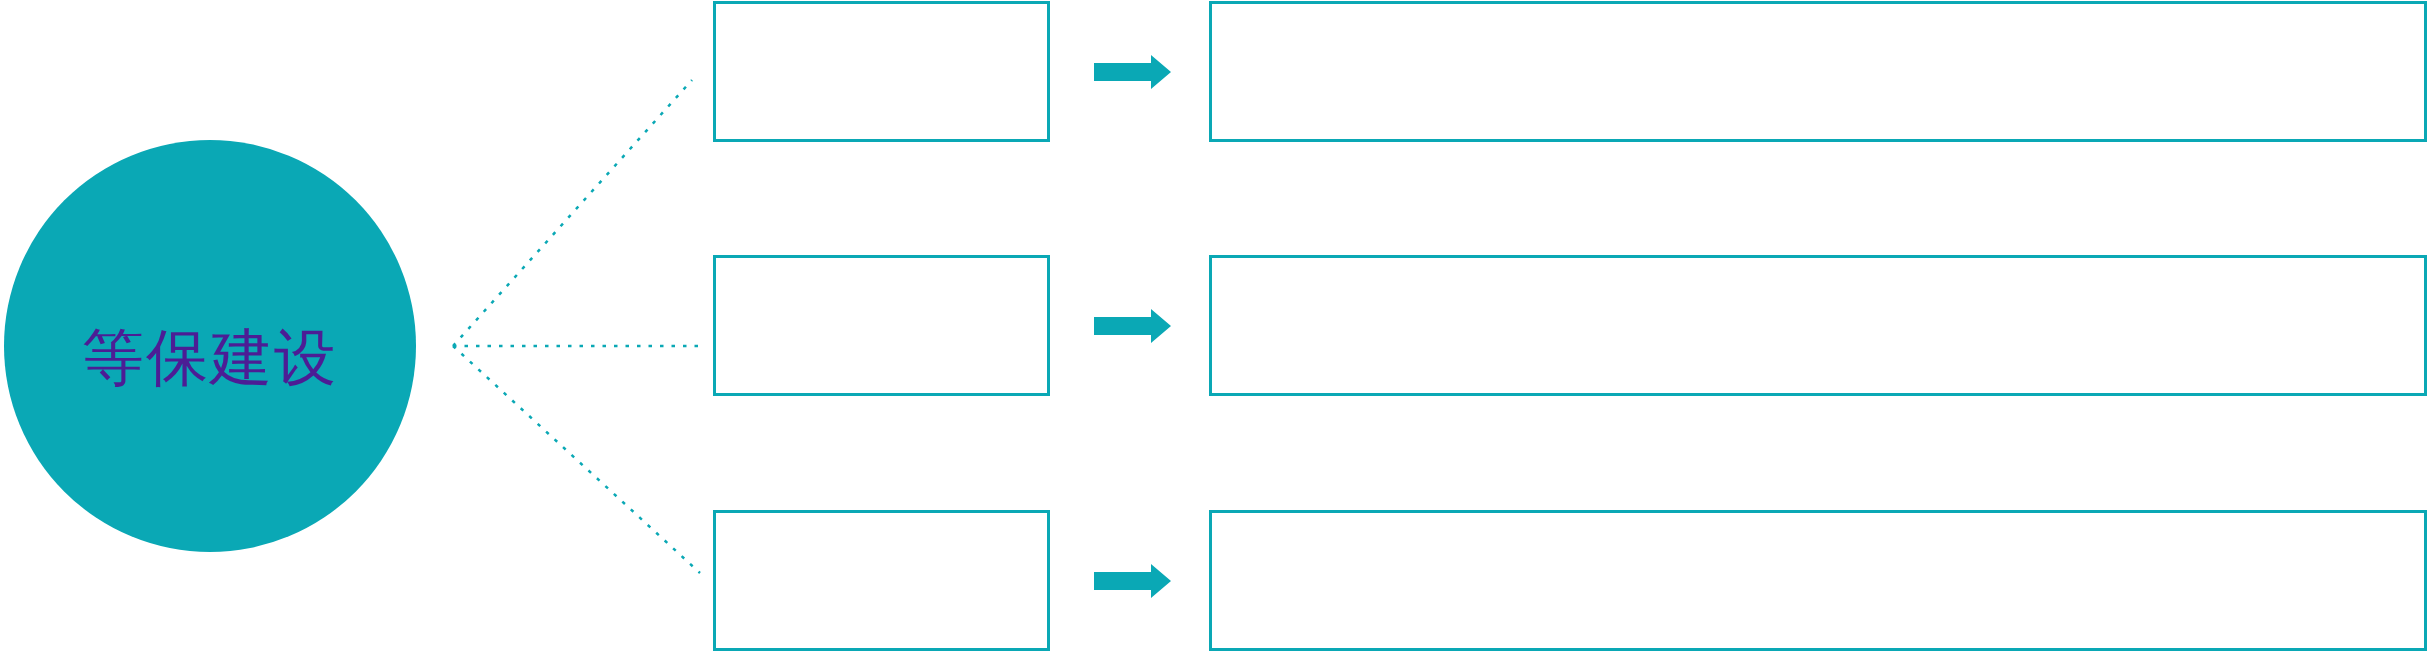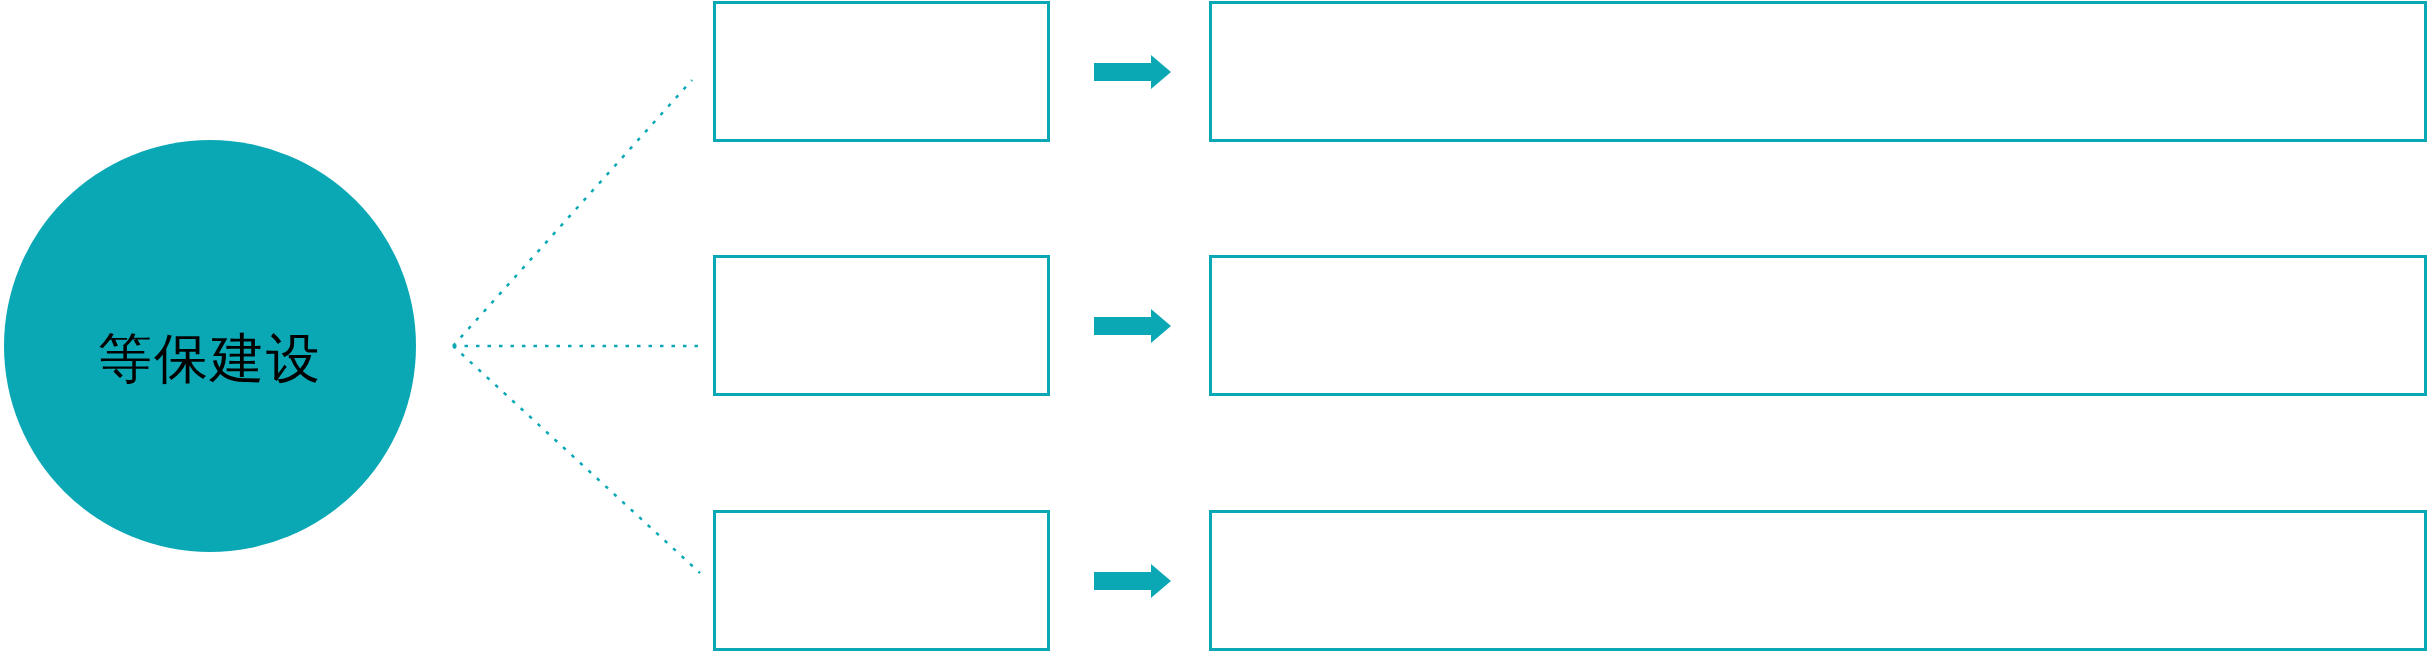--- a/index.html
+++ b/index.html
@@ -15,22 +15,22 @@
   .circle {
     position: absolute;
     left: 4px; top: 140px;
     width: 412px; height: 412px;
     border-radius: 50%;
     background: var(--accent);
     display: flex; align-items: center; justify-content: center;
     text-align: center;
   }
   .circle-text {
-    color: #000000;
-    font-size: 54px;
+    color: #4c1d95;
+    font-size: 62px;
     line-height: 76px;
     font-weight: 300;
     letter-spacing: 2px;
     transform: translateY(12px);
     white-space: nowrap;
     text-align: right;
   }
   .connectors {
     position: absolute; left: 0; top: 0;
     width: 2434px; height: 655px;

